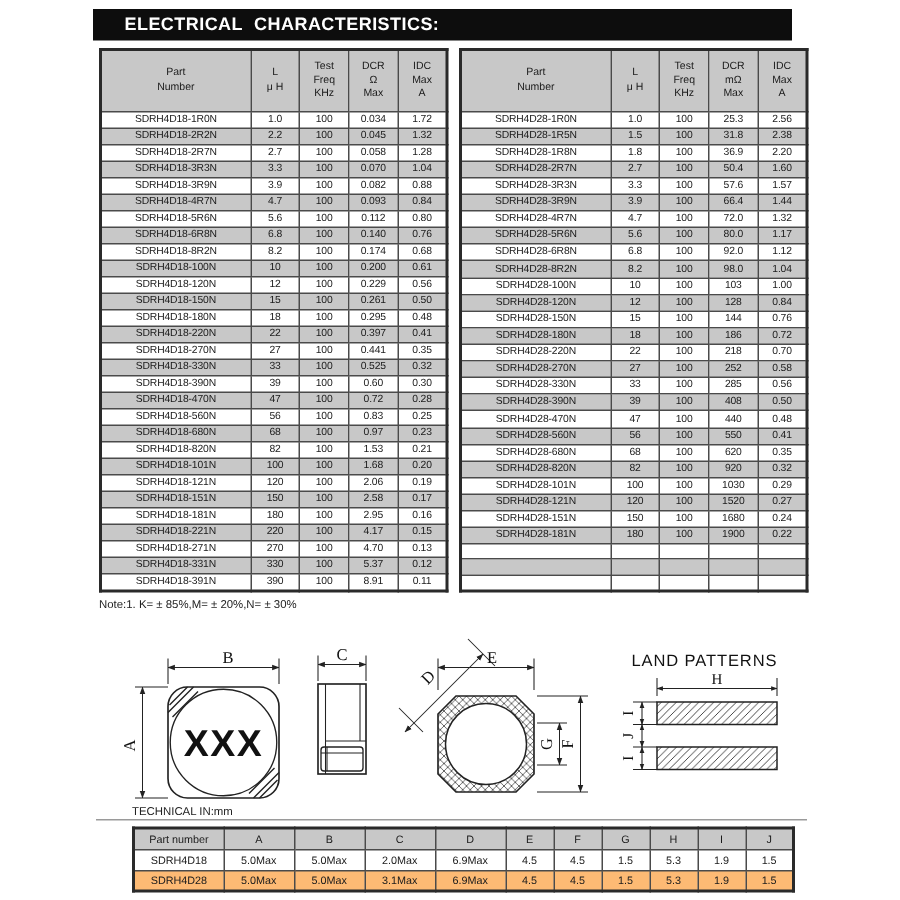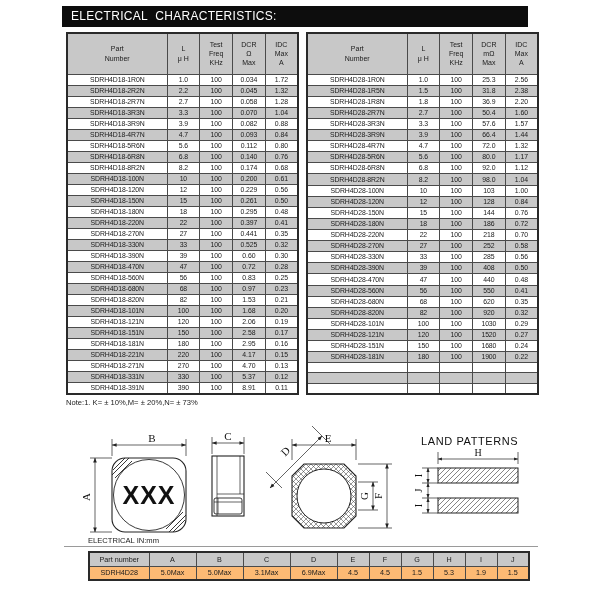--- a/index.html
+++ b/index.html
@@ -1,21 +1,21 @@
 <!DOCTYPE html>
 <html><head>
 <meta charset="utf-8">
 <style>
   *{margin:0;padding:0;box-sizing:border-box}
   html,body{background:#ffffff}
   body{width:600px;height:600px;overflow:hidden}
   #page{position:relative;width:600px;height:600px;background:#ffffff;
         font-family:"Liberation Sans",sans-serif;color:#1a1a1a}
   .bar{position:absolute;left:62px;width:466px;height:21px;background:#0d0d0d;color:#ffffff;
-       font-weight:normal;font-size:12px;line-height:21px;padding-left:9px;
+       font-weight:bold;font-size:12px;line-height:21px;padding-left:21px;
        letter-spacing:.3px;word-spacing:4px;white-space:nowrap}
   #bar1{top:6px}
   #bar2{top:410px}
   .etables{position:absolute;left:66px;top:32px;display:flex;gap:7px}
   table{border-collapse:collapse;table-layout:fixed;background:#ffffff}
   .etable{width:233px;border:2px solid #2a2a2a}
   .etable th,.etable td{border:1px solid #4a4a4a;text-align:center;padding:0;overflow:hidden}
   .etable th{background:#c8c8c8;font-weight:normal;font-size:7px;line-height:1.35;height:41px;white-space:pre-line}
   .etable td{font-size:6.9px;height:10px;line-height:10px;letter-spacing:-.1px}
   .etable tr.alt td{background:#c8c8c8}
@@ -490,21 +490,21 @@
             <td></td>
             <td></td>
             <td></td>
             <td></td>
             <td></td>
           </tr>
         </tbody>
     </table>
   </div>
 
-  <div class="note">Note:1. K= ± 10%,M= ± 20%,N= ± 73%</div>
+  <div class="note">Note:1. K= ± 85%,M= ± 20%,N= ± 30%</div>
 
 
   <svg style="left:64px;top:430px" width="128" height="108" viewBox="0 0 128 108">
     <defs>
       <marker id="arTV" viewBox="0 0 8 8" refX="7.5" refY="4" markerWidth="7" markerHeight="7" orient="auto-start-reverse">
         <path d="M0,1 L8,4 L0,7 Z" fill="#222"></path>
       </marker>
     </defs>
     <g>
       <path class="ln" d="M48,9 V26 M122,9 V26"></path>
@@ -607,40 +607,53 @@
       <line class="ln" x1="20" y1="37" x2="20" y2="52" marker-start="url(#arLP)" marker-end="url(#arLP)"></line>
       <text x="14" y="44.5" text-anchor="middle" style="font-size:10px" transform="rotate(-90 14 44.5)">J</text>
     </g>
     <g>
       <path class="ln" d="M14,52 H30 M14,67 H30"></path>
       <line class="ln" x1="20" y1="52" x2="20" y2="67" marker-start="url(#arLP)" marker-end="url(#arLP)"></line>
       <text x="14" y="59.5" text-anchor="middle" style="font-size:10px" transform="rotate(-90 14 59.5)">I</text>
     </g>
   </svg>
 
-  <div id="dims-caption">ELECTRICAL IN:mm</div>
+  <div id="dims-caption">TECHNICAL IN:mm</div>
   <div id="dims-rule"></div>
 
   <table class="dtable">
     <thead>
       <tr>
           <th>Part number</th>
           <th>A</th>
           <th>B</th>
           <th>C</th>
           <th>D</th>
           <th>E</th>
           <th>F</th>
           <th>G</th>
           <th>H</th>
           <th>I</th>
           <th>J</th>
         </tr>
     </thead>
     <tbody>
+        <tr>
+          <td>SDRH4D18</td>
+          <td>5.0Max</td>
+          <td>5.0Max</td>
+          <td>2.0Max</td>
+          <td>6.9Max</td>
+          <td>4.5</td>
+          <td>4.5</td>
+          <td>1.5</td>
+          <td>5.3</td>
+          <td>1.9</td>
+          <td>1.5</td>
+        </tr>
         <tr class="alt">
           <td>SDRH4D28</td>
           <td>5.0Max</td>
           <td>5.0Max</td>
           <td>3.1Max</td>
           <td>6.9Max</td>
           <td>4.5</td>
           <td>4.5</td>
           <td>1.5</td>
           <td>5.3</td>

